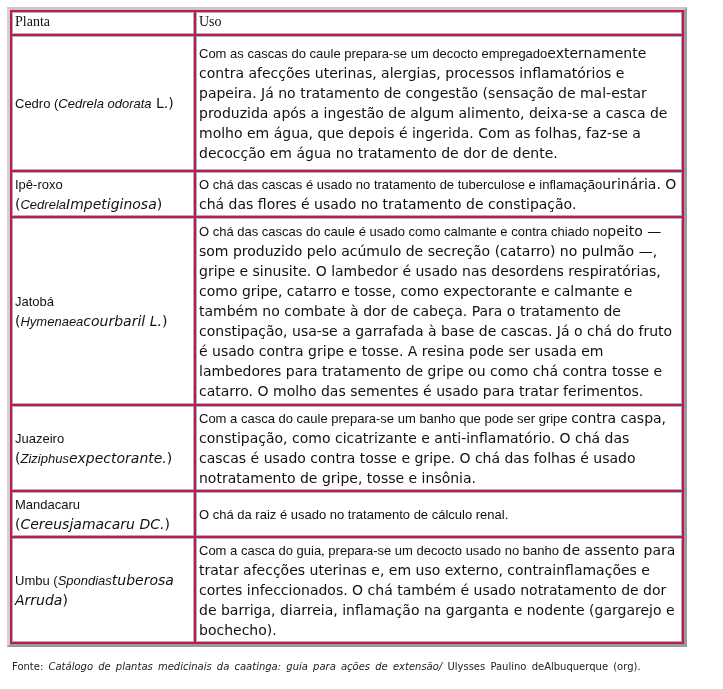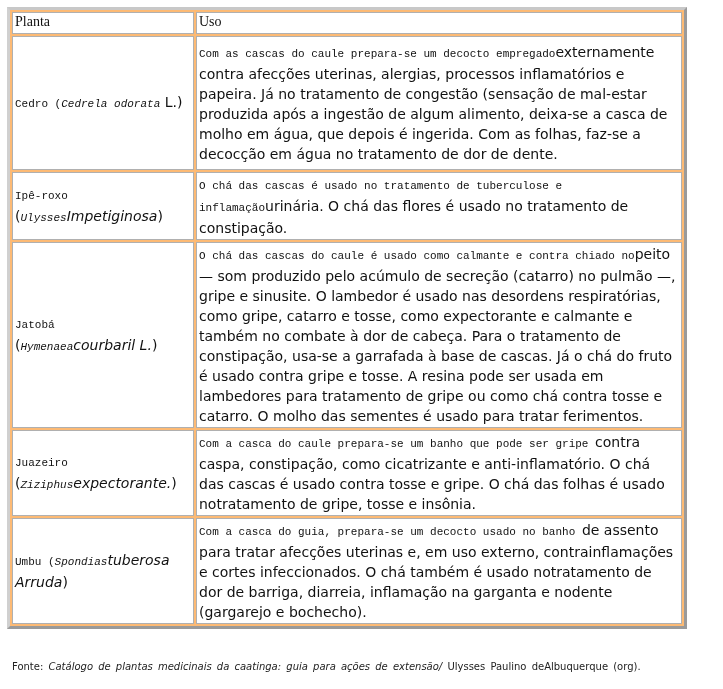--- a/index.html
+++ b/index.html
@@ -3,27 +3,27 @@
 <meta charset="utf-8">
 <style>
   html, body { margin: 0; padding: 0; background: #ffffff; }
   body { width: 723px; height: 689px; position: relative; overflow: hidden; }
   .tbl-wrap {
     position: absolute; left: 7px; top: 7px; width: 680px;
     border-top: 3px solid #c8c8c8; border-left: 3px solid #d0d0d0;
     border-right: 3px solid #9a9a9a; border-bottom: 3px solid #9a9a9a;
     box-sizing: border-box;
   }
-  table { border-collapse: separate; border-spacing: 2px; width: 100%; background: #fdba74; }
+  table { border-collapse: separate; border-spacing: 2px; width: 100%; background: #be185d; }
   td {
     background: #ffffff; border: 1px solid #b0b0b0; vertical-align: middle;
     padding: 1px 2px 1px 2px; color: #111;
   }
   td.col-plant { width: 176px; }
-  .serif { font-family: Liberation Mono, monospace; font-size: 11px; }
+  .serif { font-family: Liberation Sans, sans-serif; font-size: 13px; }
   .sans { font-family: "DejaVu Sans", "Liberation Sans", sans-serif; font-size: 14px; }
   .cell-text { line-height: 19px; }
   td.hdr { font-family: "Liberation Serif", serif; font-size: 14px; height: 18px; vertical-align: top; }
   .it { font-style: italic; }
   .source {
     position: absolute; left: 12px; top: 661px; width: 678px;
     font-family: "DejaVu Sans", sans-serif; font-size: 10px; line-height: 12px; color: #222;
     text-align: justify; text-align-last: left; word-spacing: 2px;
   }
 </style>
@@ -42,21 +42,21 @@
       <td class="col-plant cell-text">
         <span class="serif">Cedro (</span><span class="serif it">Cedrela odorata</span><span class="sans"> L.</span><span class="sans">)</span>
       </td>
       <td class="cell-text">
         <span class="serif">Com as cascas do caule prepara-se um decocto empregado</span><span class="sans">externamente contra afecções uterinas, alergias, processos inflamatórios e papeira. Já no tratamento de congestão (sensação de mal-estar produzida após a ingestão de algum alimento, deixa-se a casca de molho em água, que depois é ingerida. Com as folhas, faz-se a decocção em água no tratamento de dor de dente.</span>
       </td>
     </tr>
 
     <tr style="height:40px">
       <td class="col-plant cell-text">
-        <span class="serif">Ipê-roxo</span><br><span class="sans">(</span><span class="serif it">Ulysses</span><span class="sans it">Impetiginosa</span><span class="sans">)</span>
+        <span class="serif">Ipê-roxo</span><br><span class="sans">(</span><span class="serif it">Cedrela</span><span class="sans it">Impetiginosa</span><span class="sans">)</span>
       </td>
       <td class="cell-text">
         <span class="serif">O chá das cascas é usado no tratamento de tuberculose e inflamação</span><span class="sans">urinária. O chá das flores é usado no tratamento de constipação.</span>
       </td>
     </tr>
 
     <tr style="height:186px">
       <td class="col-plant cell-text">
         <span class="serif">Jatobá</span><br><span class="sans">(</span><span class="serif it">Hymenaea</span><span class="sans it">courbaril L.</span><span class="sans">)</span>
       </td>
@@ -67,20 +67,28 @@
 
     <tr style="height:76px">
       <td class="col-plant cell-text">
         <span class="serif">Juazeiro</span><br><span class="sans">(</span><span class="serif it">Ziziphus</span><span class="sans it">expectorante.</span><span class="sans">)</span>
       </td>
       <td class="cell-text">
         <span class="serif">Com a casca do caule prepara-se um banho que pode ser gripe </span><span class="sans">contra caspa, constipação, como cicatrizante e anti-inflamatório. O chá das cascas é usado contra tosse e gripe. O chá das folhas é usado notratamento de gripe, tosse e insônia.</span>
       </td>
     </tr>
 
+    <tr style="height:37px">
+      <td class="col-plant cell-text">
+        <span class="serif">Mandacaru</span><br><span class="sans">(</span><span class="sans it">Cereus</span><span class="sans it">jamacaru DC.</span><span class="sans">)</span>
+      </td>
+      <td class="cell-text">
+        <span class="serif">O chá da raiz é usado no tratamento de cálculo renal.</span><span class="sans"></span>
+      </td>
+    </tr>
 
     <tr style="height:96px">
       <td class="col-plant cell-text">
         <span class="serif">Umbu (</span><span class="serif it">Spondias</span><span class="sans it">tuberosa Arruda</span><span class="sans">)</span>
       </td>
       <td class="cell-text">
         <span class="serif">Com a casca do guia, prepara-se um decocto usado no banho </span><span class="sans">de assento para tratar afecções uterinas e, em uso externo, contrainflamações e cortes infeccionados. O chá também é usado notratamento de dor de barriga, diarreia, inflamação na garganta e nodente (gargarejo e bochecho).</span>
       </td>
     </tr>
   </tbody>

